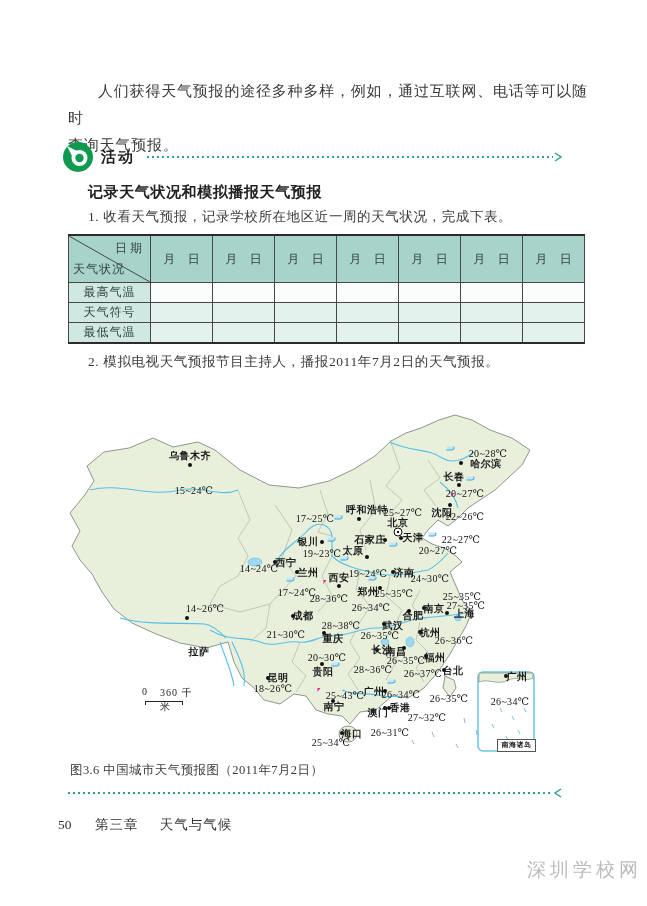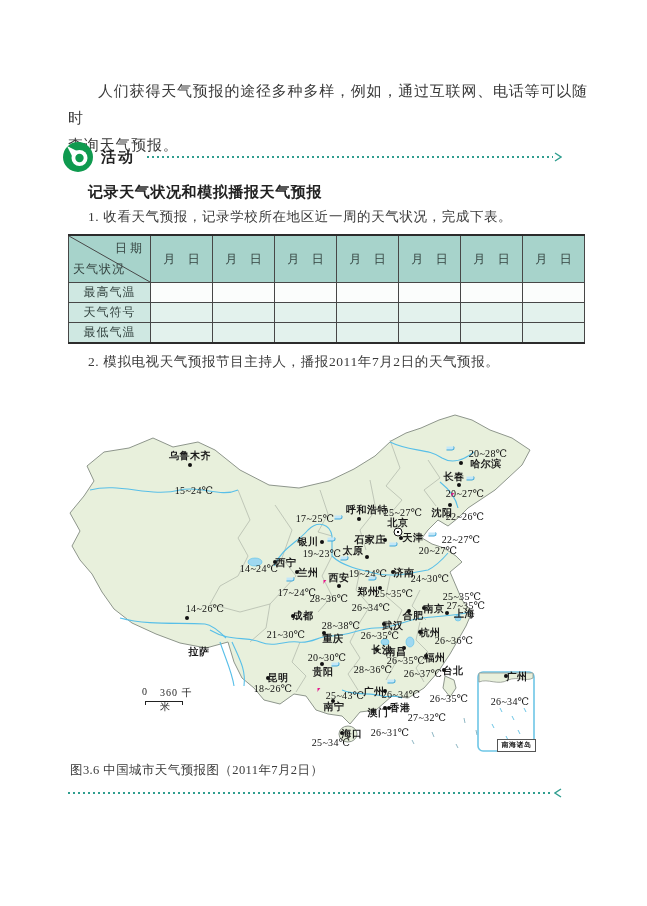--- a/index.html
+++ b/index.html
@@ -808,14 +808,20 @@
 
   <div class="caption">图3.6 中国城市天气预报图（2011年7月2日）</div>
 
   <div class="rule2">
     <div class="dotline"></div>
     <svg class="arrow-svg" width="8" height="10" viewBox="0 0 8 10">
       <path d="M7,1 L1,5 L7,9" fill="none" stroke="#2f9e8f" stroke-width="1.4"></path>
     </svg>
   </div>
 
-
+  <div class="footer">
+    <span class="pnum">50</span>
+    <span class="chap">第三章</span>
+    <span class="sect">天气与气候</span>
+  </div>
+
+  <div class="watermark">深圳学校网</div>
 </div>
 
 </body></html>

